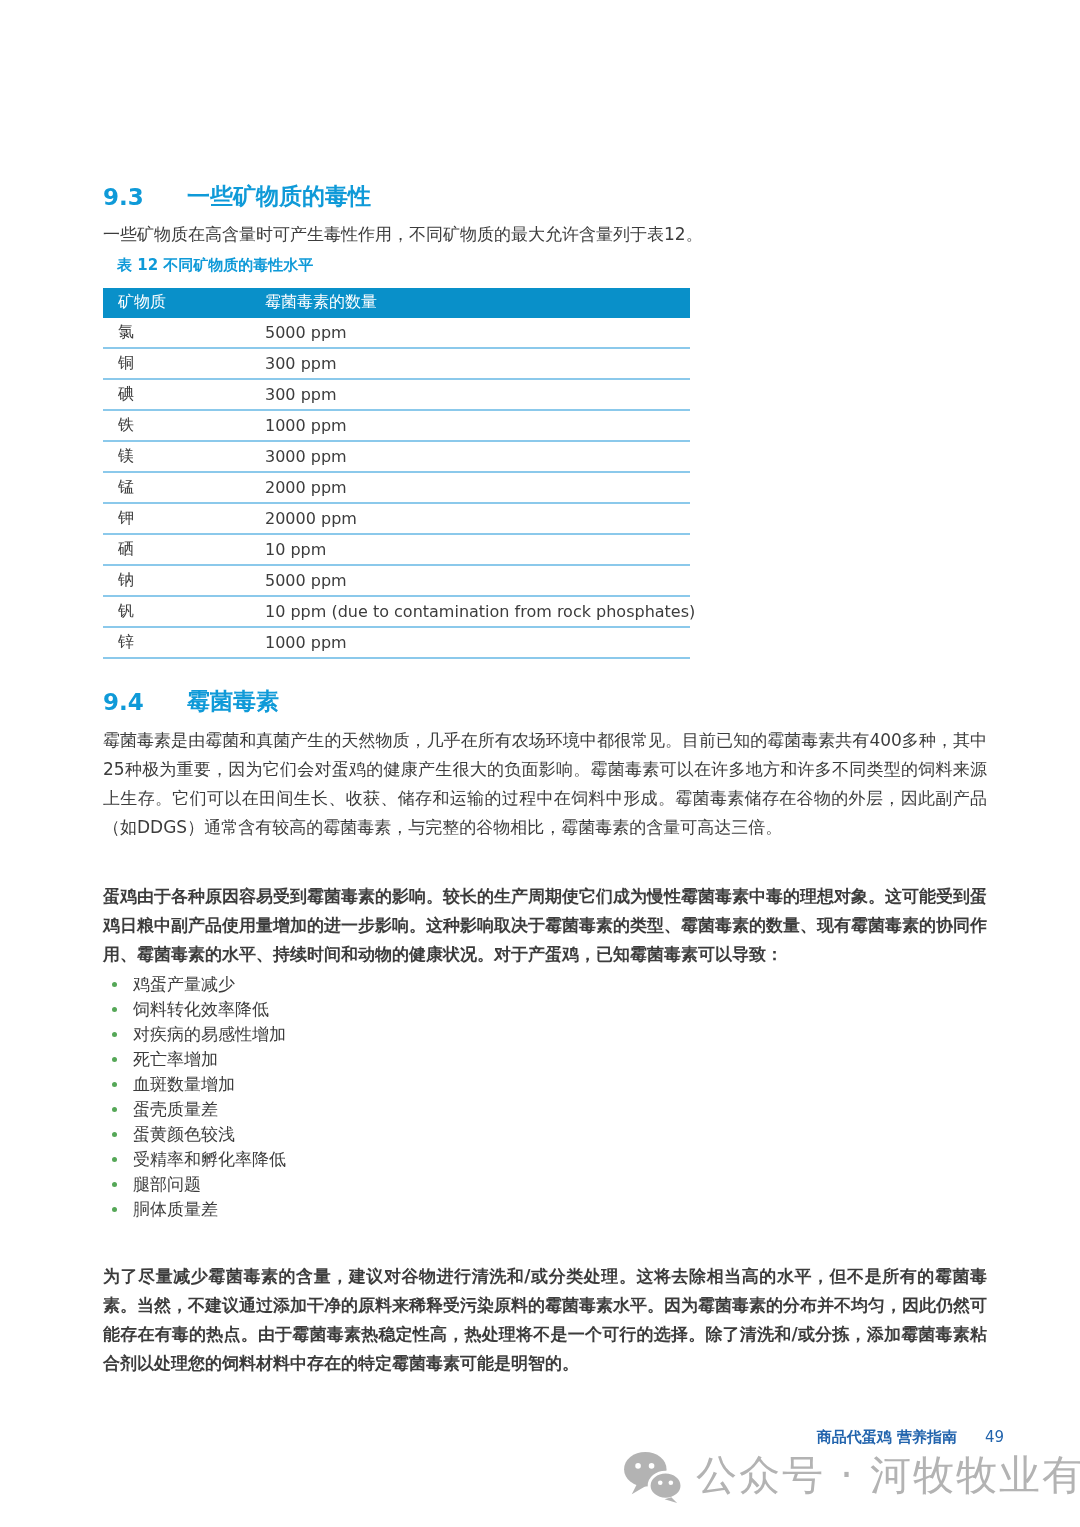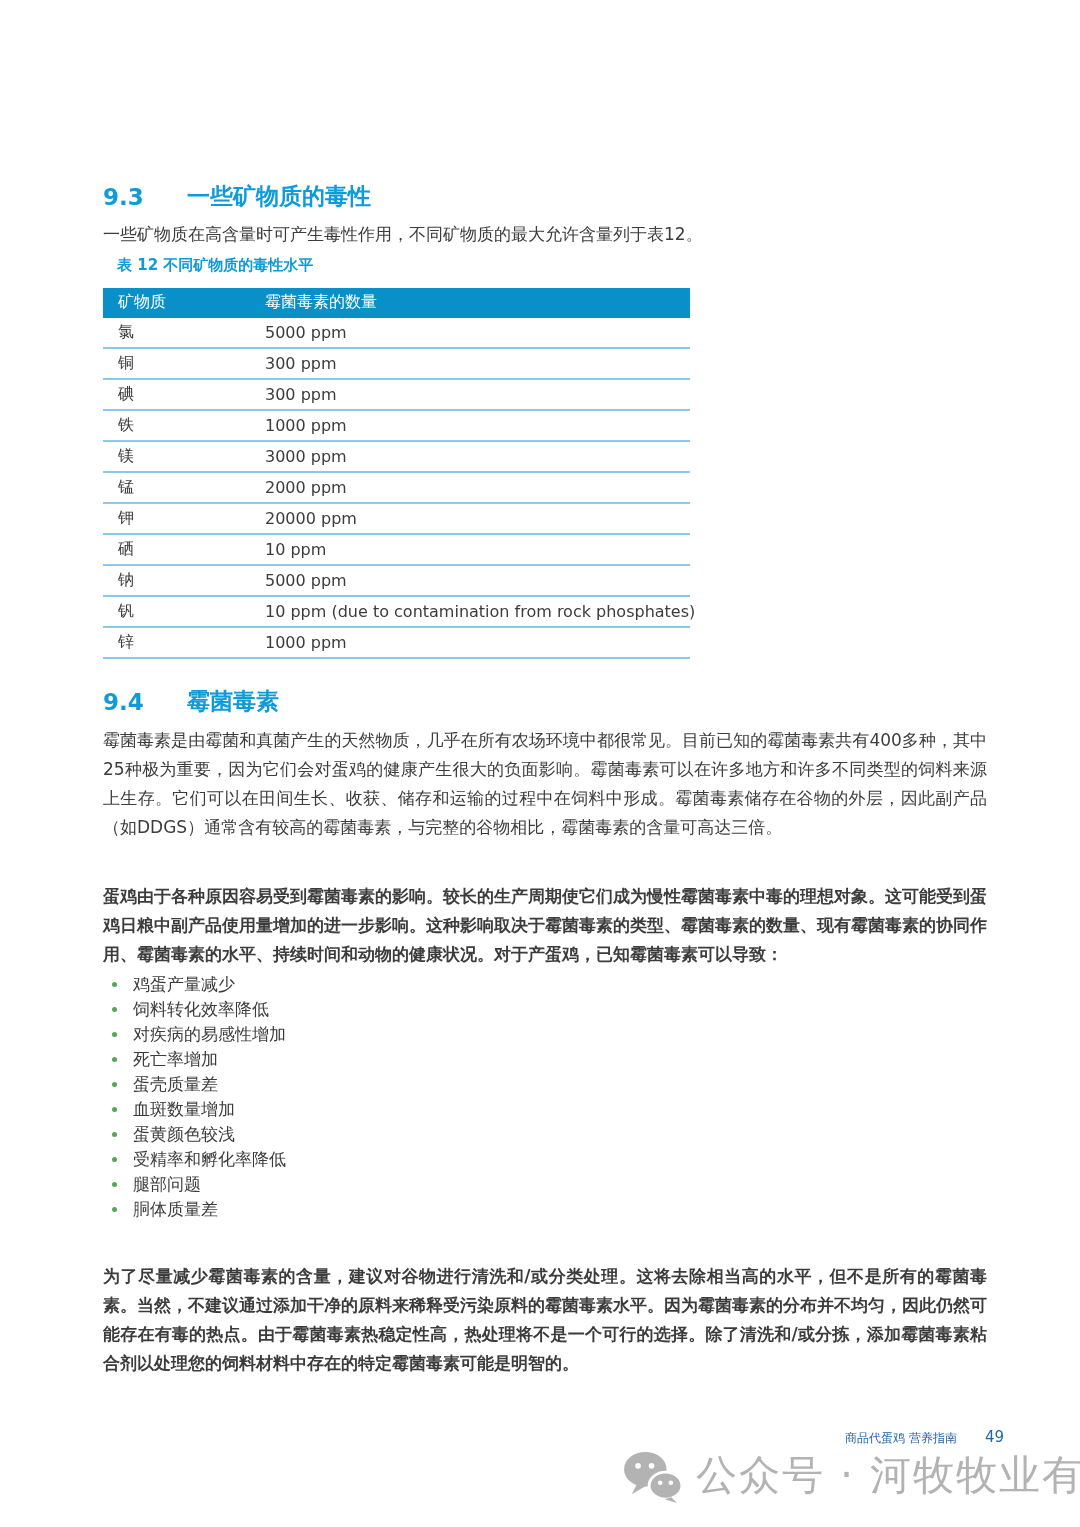--- a/index.html
+++ b/index.html
@@ -59,21 +59,21 @@
   ul.bullet-list li::before {
     content: ""; position: absolute; left: 9px; top: 10px;
     width: 5px; height: 5px; border-radius: 50%;
     background: var(--bullet, #55a757);
   }
 
   .footer {
     position: absolute; top: 1428px; right: 76px;
     display: flex; align-items: baseline; gap: 28px;
   }
-  .footer-label { font-size: 12px; font-weight: normal; color: var(--footer, #2264ad); }
+  .footer-label { font-size: 15px; font-weight: bold; color: var(--footer, #2264ad); }
   .footer-page  { font-size: 15px; color: var(--footer, #2264ad); }
 
   .watermark {
     position: absolute; left: 622px; top: 1448px;
     display: flex; align-items: center; gap: 12px;
     color: var(--watermark, #b3b3b3);
   }
   .watermark .wm-text { font-size: 41px; letter-spacing: 2px; white-space: nowrap; }
   .watermark svg { display: block; }
 </style>
@@ -172,23 +172,23 @@
 
 
           <li class="bullet-item">鸡蛋产量减少</li>
 
           <li class="bullet-item">饲料转化效率降低</li>
 
           <li class="bullet-item">对疾病的易感性增加</li>
 
           <li class="bullet-item">死亡率增加</li>
 
+          <li class="bullet-item">血斑数量增加</li>
+
           <li class="bullet-item">蛋壳质量差</li>
-
-          <li class="bullet-item">血斑数量增加</li>
 
           <li class="bullet-item">蛋黄颜色较浅</li>
 
           <li class="bullet-item">受精率和孵化率降低</li>
 
           <li class="bullet-item">腿部问题</li>
 
           <li class="bullet-item">胴体质量差</li>
         </ul>
 

